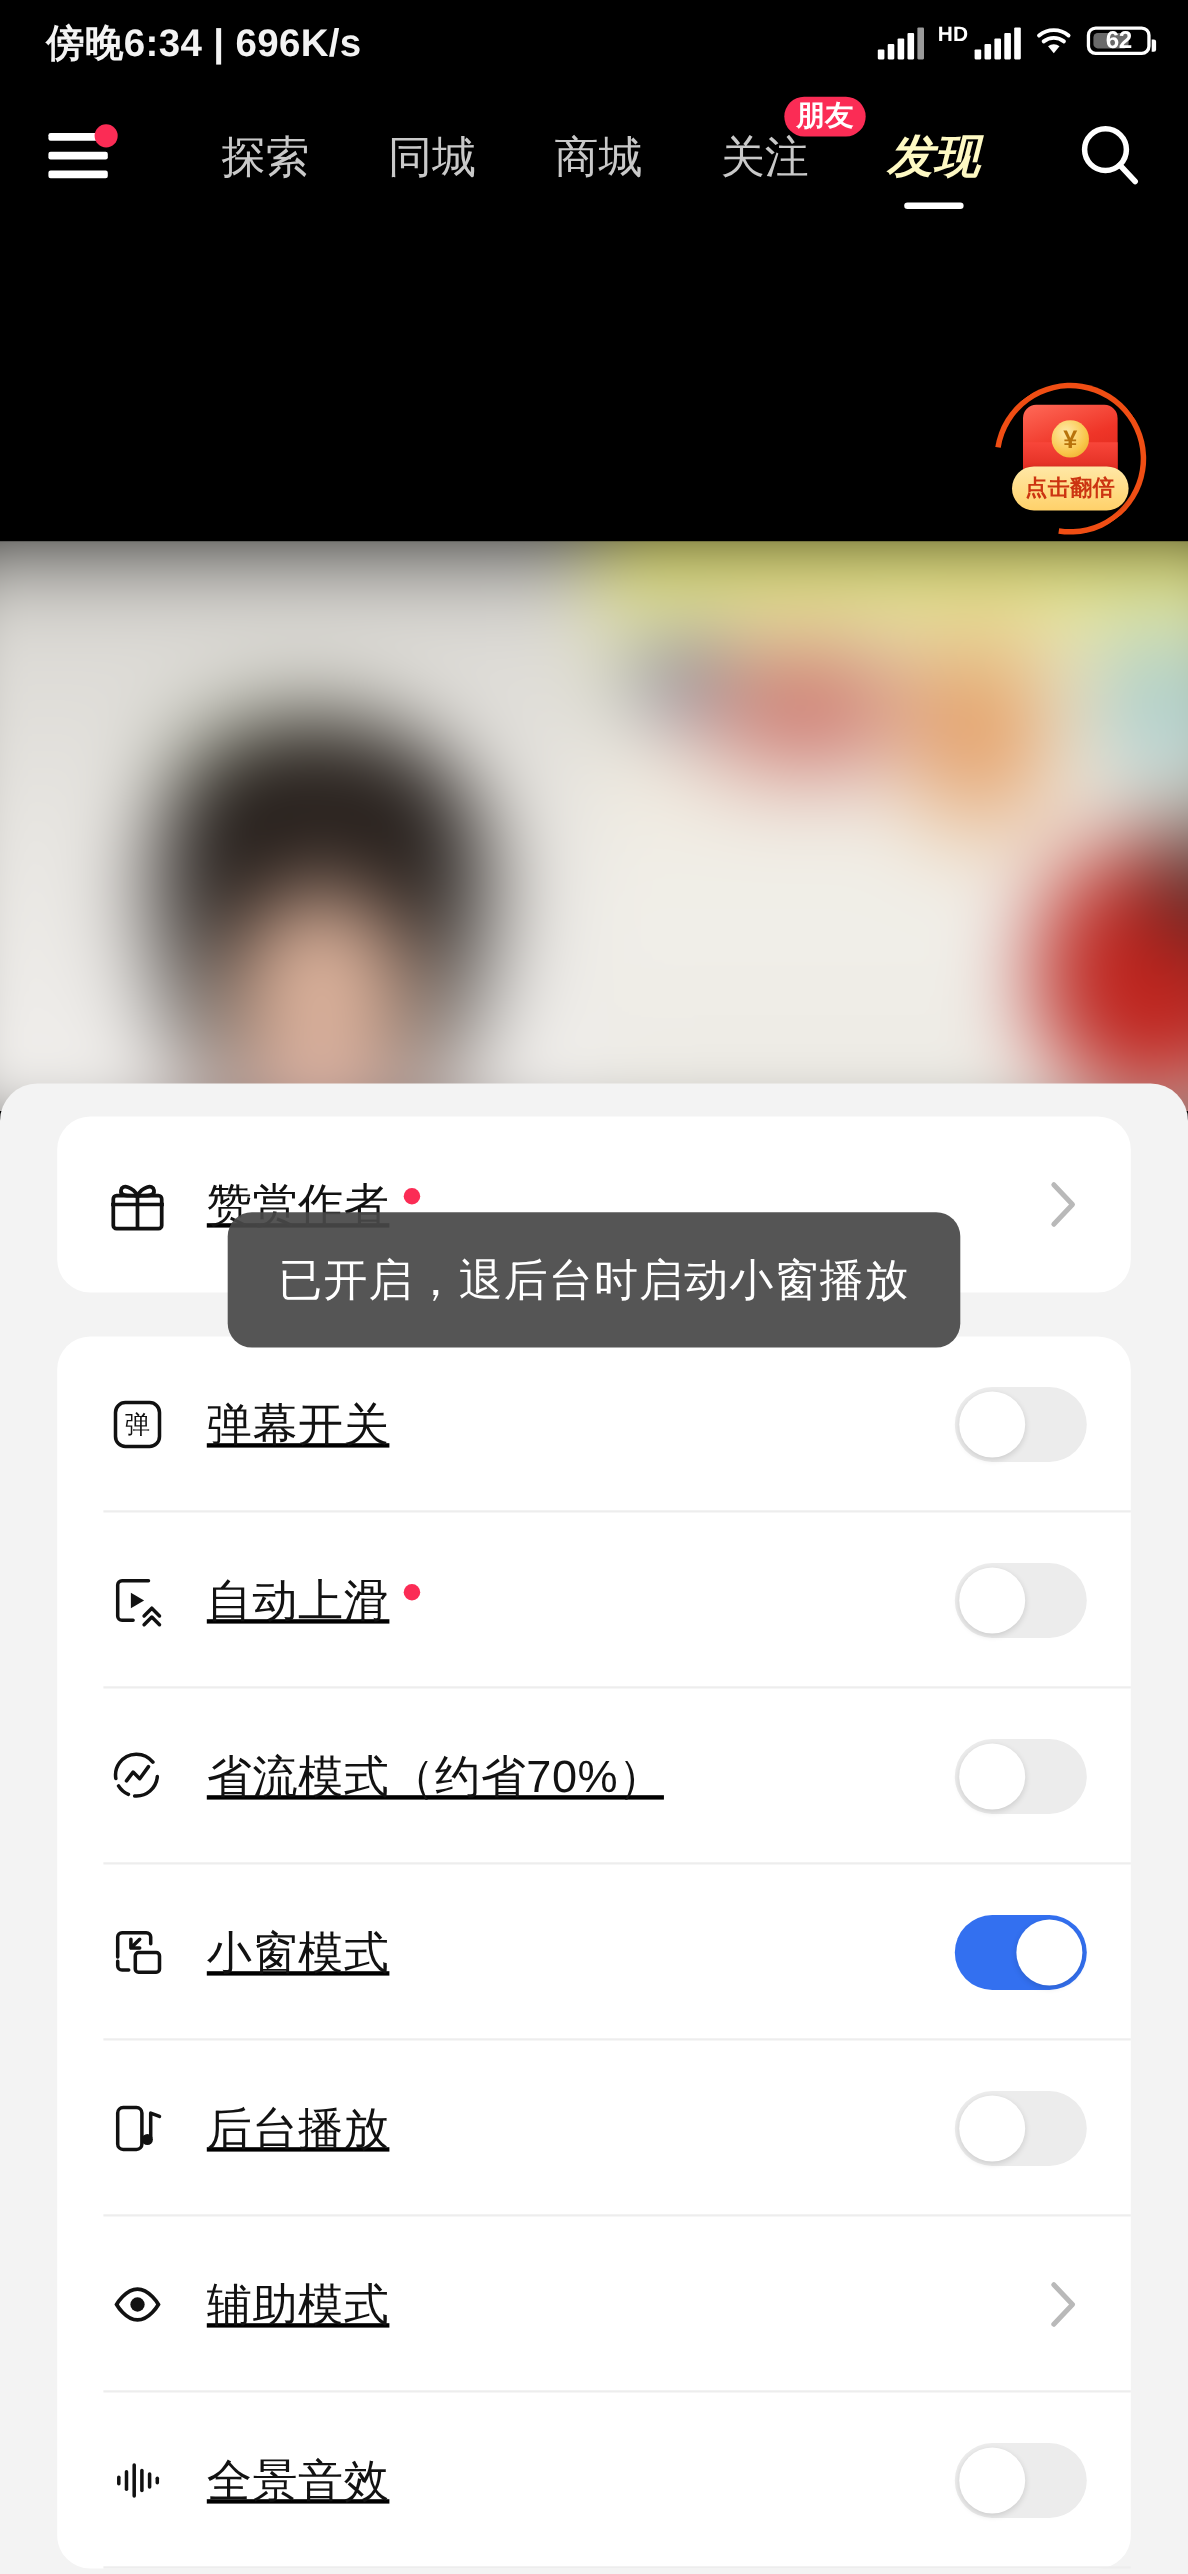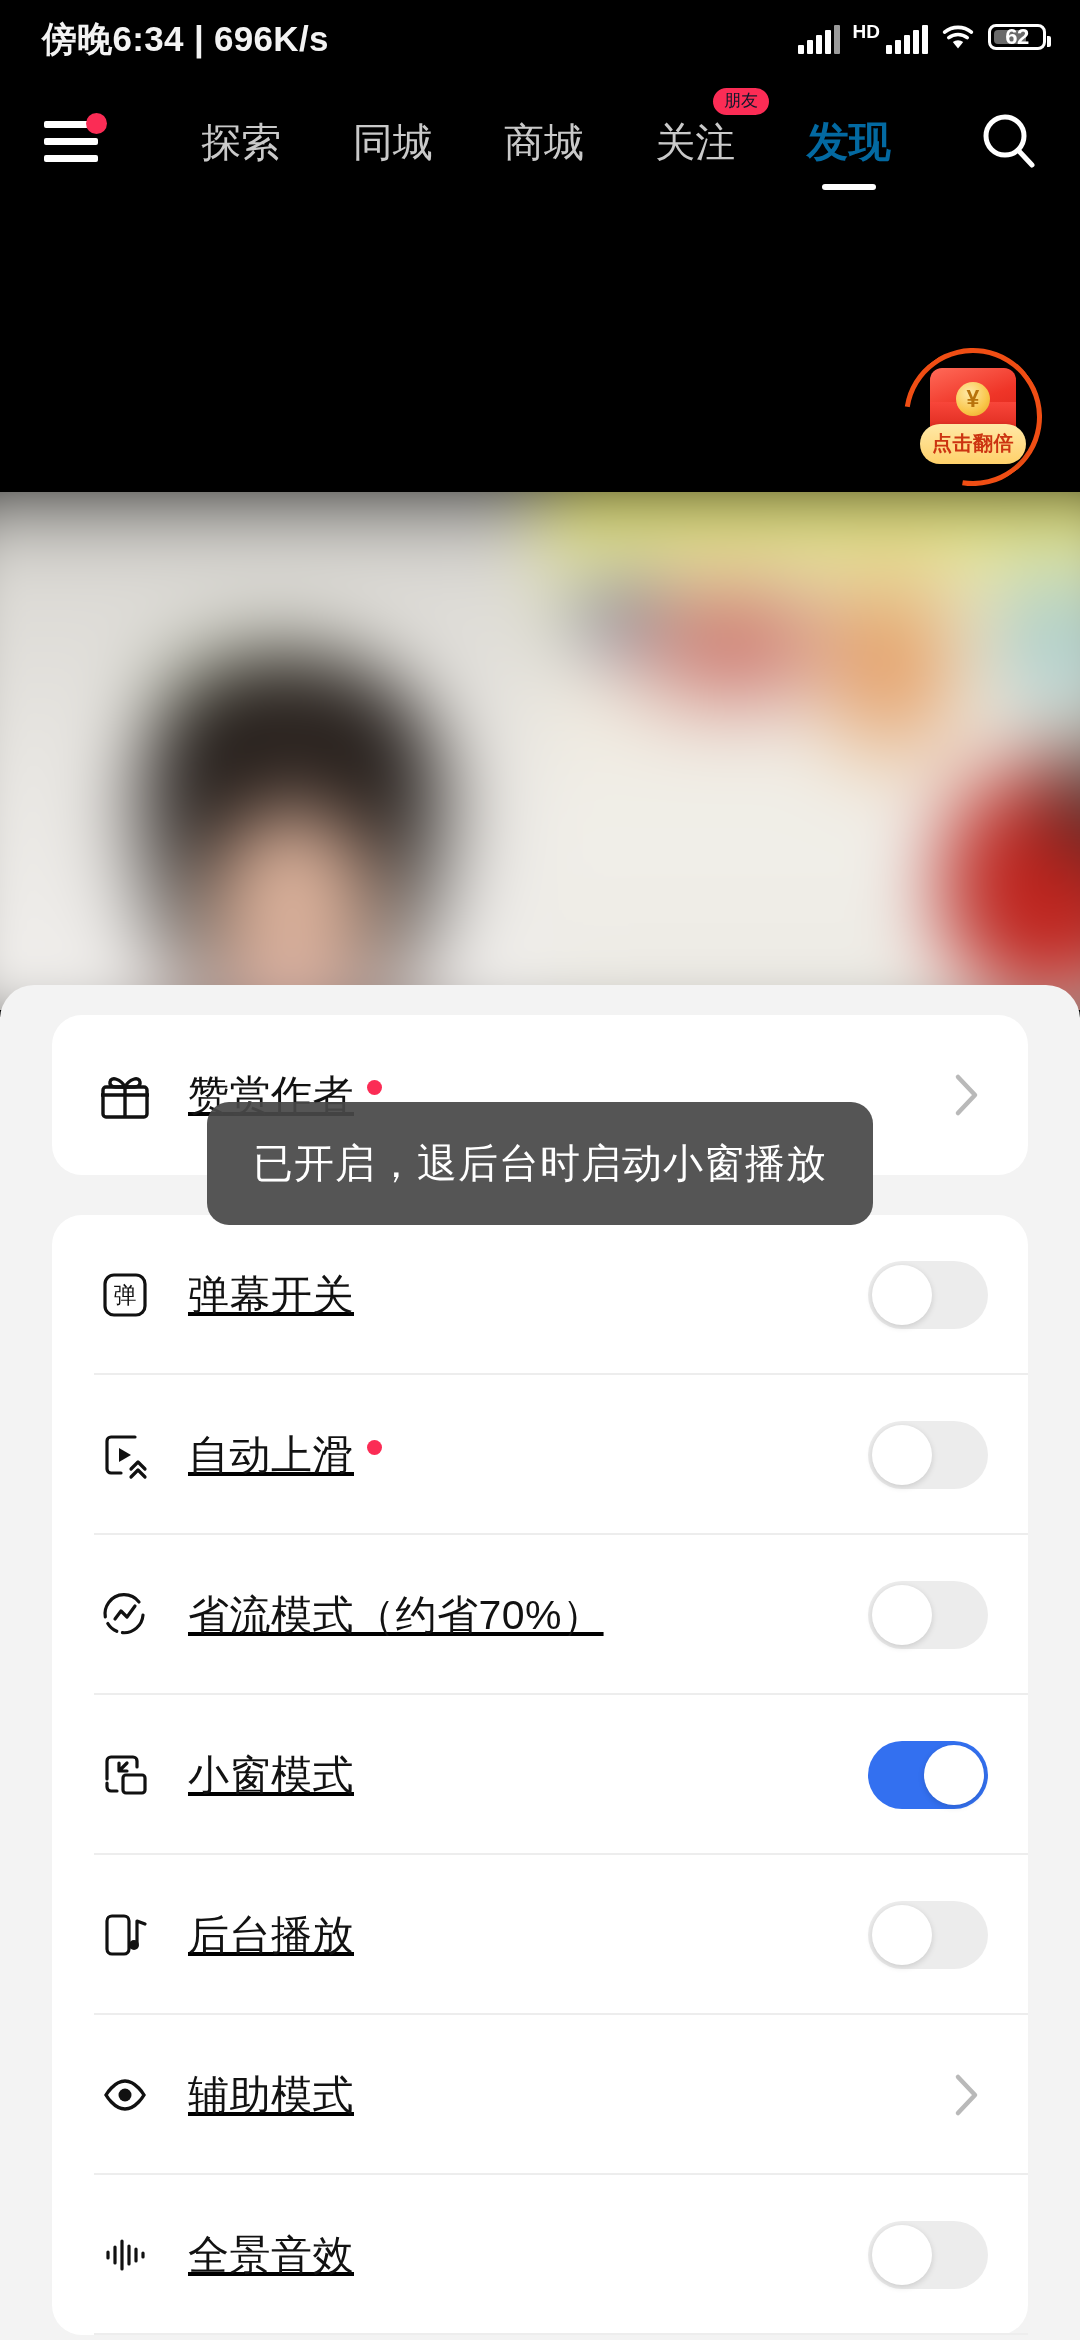--- a/index.html
+++ b/index.html
@@ -70,28 +70,28 @@
   #hamburger span:nth-child(3){ top: 37px; }
   #hamburger .dot {
     position:absolute; right:-1px; top:-5px; width:21px;height:21px;
     border-radius:50%; background:#fb2c55;
   }
   .nav-tabs { flex: 1 1 auto; display: flex; align-items: center; justify-content: space-evenly; height: 100%; }
   .nav-tab {
     position: relative; color: #c9c9c9; font-size: 40px; font-weight: 500;
     padding: 0 4px; height: 100%; display:flex; align-items:center; white-space:nowrap;
   }
-  .nav-tab.active { color: #0369a1; font-weight: 700; font-size: 42px; }
+  .nav-tab.active { color: #fef9c3; font-weight: 700; font-size: 42px; font-style: italic; }
   .nav-tab.active::after {
     content:""; position:absolute; left:50%; transform:translateX(-50%);
     bottom: 8px; width: 54px; height: 6px; background:#fff; border-radius:3px;
   }
   .nav-badge {
     position:absolute; top: 2px; left: 70%;
-    background:#fb2c55; color:#0f172a; font-size:17px; font-weight:400;
+    background:#fb2c55; color:#ffffff; font-size:26px; font-weight:700;
     border-radius: 22px; padding: 4px 11px 6px; line-height:1; white-space:nowrap;
   }
   #search-btn { flex:0 0 auto; width: 66px; height: 66px; margin-left: 18px; }
 
   
   #video-area { position:absolute; top:0; left:0; width:1080px; height:1010px; z-index:5; overflow:hidden;}
   #video-blur {
     position:absolute; top: 490px; left:0; width:1080px; height: 520px;
     filter: blur(34px); transform: scale(1.12);
   }

